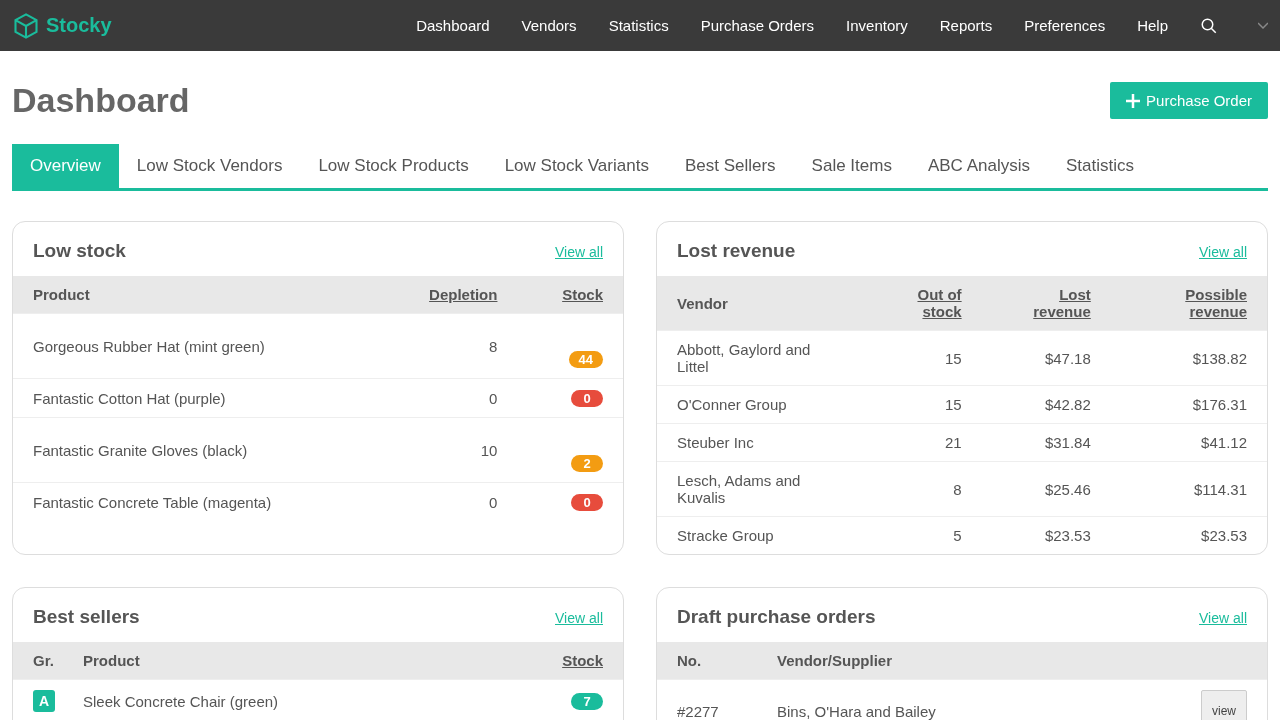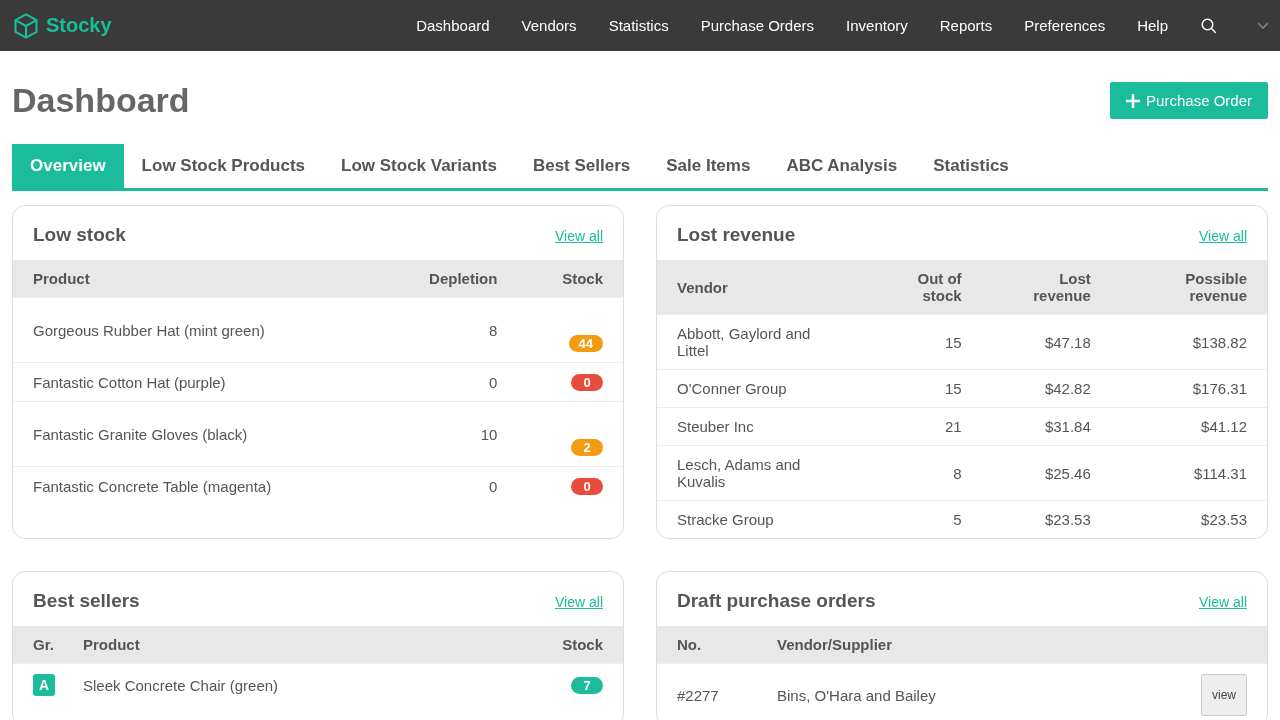--- a/index.html
+++ b/index.html
@@ -8,32 +8,32 @@
 .logo { display: flex; align-items: center; gap: 6px; color: #1abc9c; font-weight: 600; font-size: 20px; }
 .logo svg { width: 28px; height: 28px; }
 .nav { margin-left: auto; display: flex; align-items: center; gap: 32px; }
 .nav-item { color: #fff; font-size: 15px; cursor: pointer; }
 .nav-icon { color: #fff; display: flex; align-items: center; cursor: pointer; }
 .nav-caret { color: #888; margin-left: 8px; cursor: pointer; }
 .container { padding: 12px; }
 .header-row { display: flex; justify-content: space-between; align-items: center; margin: 18px 0 24px 0; }
 .page-title { font-size: 34px; font-weight: 600; color: #666; }
 .btn-primary { background: #1abc9c; color: #fff; border: none; padding: 10px 16px; font-size: 15px; font-weight: 500; display: flex; align-items: center; gap: 6px; cursor: pointer; border-radius: 2px; justify-content: space-between; }
-.tabs { display: flex; border-bottom: 3px solid #1abc9c; margin-bottom: 14px; font-weight: bold; }
+.tabs { display: flex; border-bottom: 3px solid #1abc9c; margin-bottom: 30px; }
 .tab { padding: 12px 18px; font-size: 17px; color: #555; cursor: pointer; }
 .tab.active { background: #1abc9c; color: #fff; }
 .panels { display: grid; grid-template-columns: 1fr 1fr; gap: 32px; }
 .panel { border: 1px solid #ddd; border-radius: 13px; padding: 18px 0 0 0; }
 .panel-header { display: flex; justify-content: space-between; align-items: baseline; padding: 0 20px 14px 20px; }
 .panel-title { font-size: 19px; font-weight: 600; color: #555; }
 .view-all { color: #1abc9c; text-decoration: underline; font-size: 14px; cursor: pointer; }
 table { width: 100%; border-collapse: collapse; }
 thead tr { background: #e8e8e8; }
 th { text-align: left; padding: 10px 20px; font-weight: 600; color: #555; font-size: 15px; }
-th.right { text-align: right; }
+th.right { text-align: right; text-decoration: underline; }
 td { padding: 10px 20px; border-top: 1px solid #eee; color: #555; font-size: 15px; }
 td.right { text-align: right; }
 .pill { display: inline-block; min-width: 32px; padding: 1px 10px; border-radius: 12px; color: #fff; font-size: 13px; font-weight: 600; text-align: center; }
 .pill-orange { background: #f39c12; margin-top: 27px; }
 .pill-red { background: #e74c3c; }
 .pill-green { background: #1abc9c; }
 .grade { display: inline-block; width: 22px; height: 22px; background: #1abc9c; color: #fff; font-weight: 700; text-align: center; line-height: 22px; border-radius: 3px; font-size: 14px; }
 .btn-view { background: #eee; border: 1px solid #ccc; padding: 13px 10px; font-size: 12px; border-radius: 2px; cursor: pointer; color: #444; }
 th.narrow, td.narrow { width: 50px; padding-right: 4px; }
 </style>
@@ -76,20 +76,21 @@
     <button class="btn-primary">
       <svg width="14" height="14" viewBox="0 0 14 14">
           <path d="M7 0 V14 M0 7 H14" stroke="#fff" stroke-width="2.5"></path>
         </svg>
       <span>Purchase Order</span>
     </button>
   </div>
 
   <div class="tabs">
     <div class="tab active">Overview</div>
+    <div class="tab">Low Stock Vendors</div>
     <div class="tab">Low Stock Products</div>
     <div class="tab">Low Stock Variants</div>
     <div class="tab">Best Sellers</div>
     <div class="tab">Sale Items</div>
     <div class="tab">ABC Analysis</div>
     <div class="tab">Statistics</div>
   </div>
 
   <div class="panels">
 

